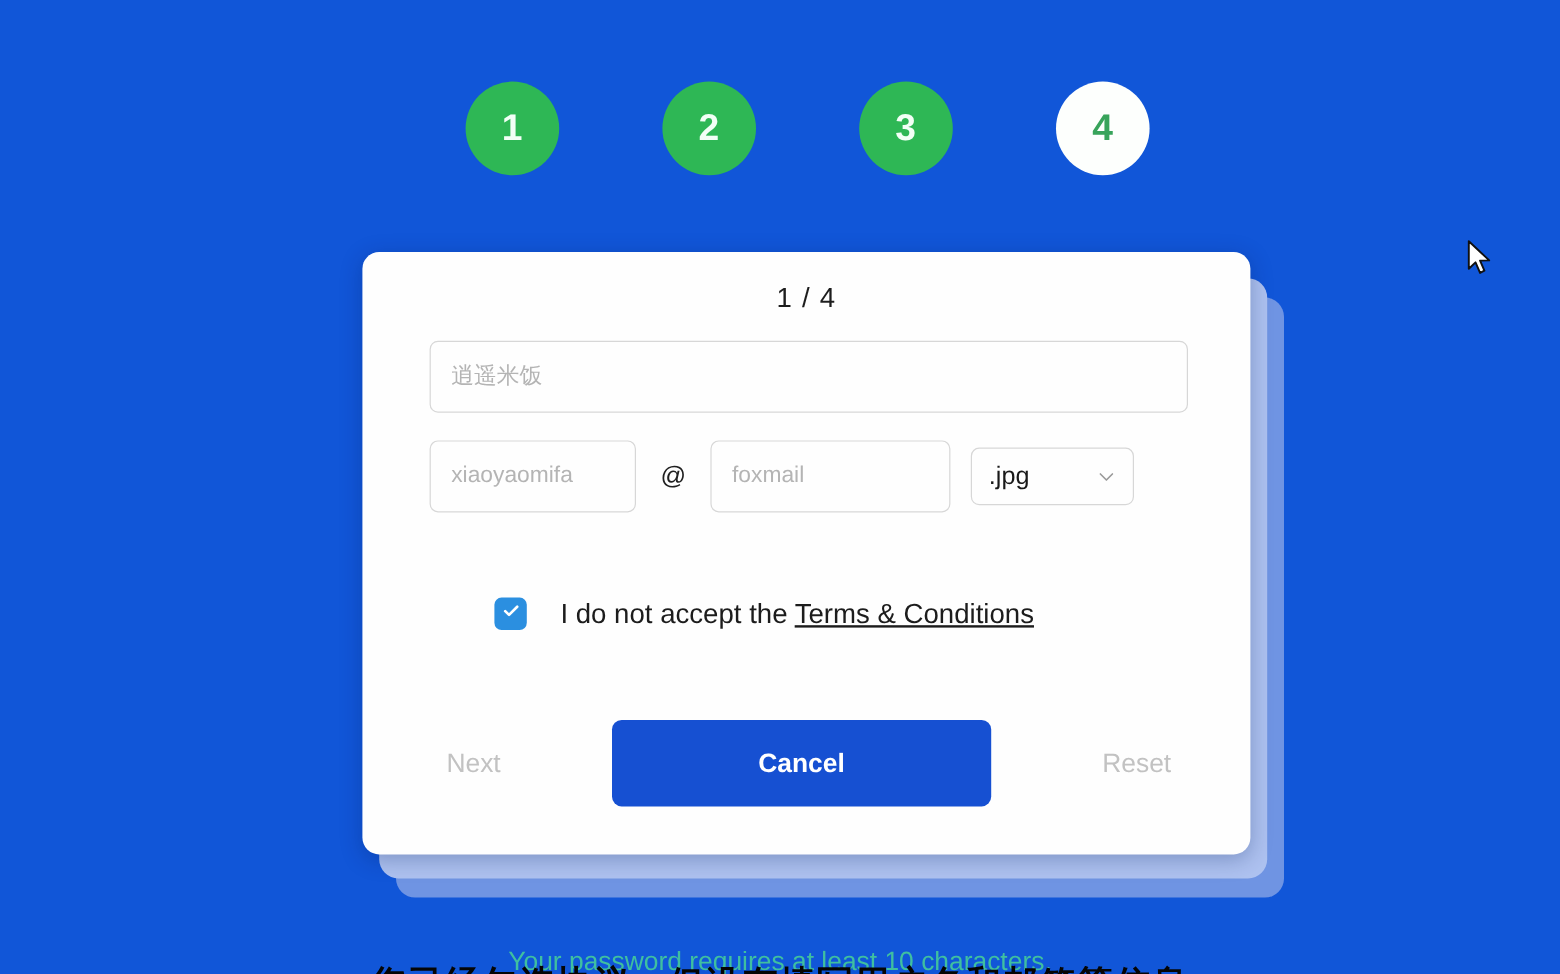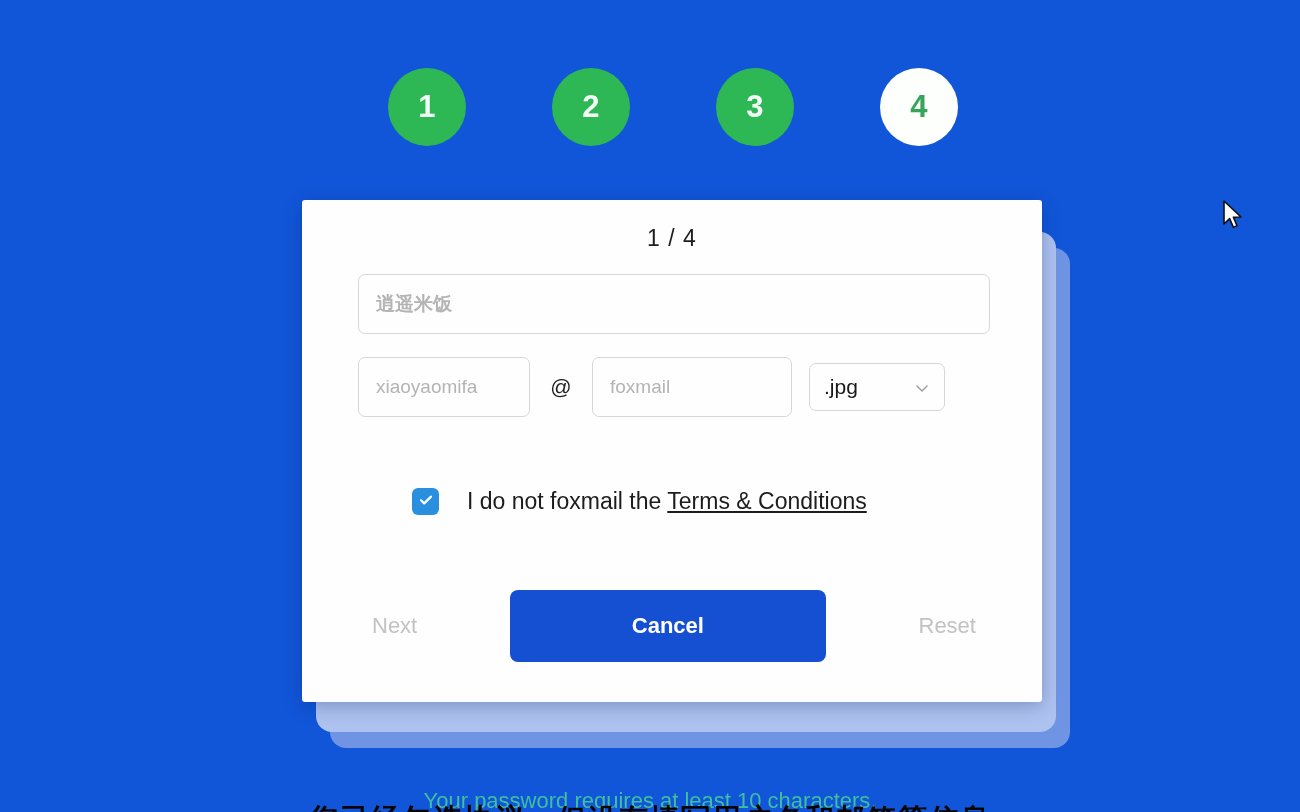--- a/index.html
+++ b/index.html
@@ -73,25 +73,25 @@
     top: 232px;
     width: 740px;
     height: 500px;
     background: #aec2f0;
   }
 
   
   #card {
     position: absolute;
     left: 302px;
-    top: 200px;
+    top: 210px;
     width: 740px;
     height: 502px;
     background: #fefefe;
-    border-radius: 3px;
+    border-radius: 14px;
     box-shadow: 0 4px 18px rgba(3, 30, 90, 0.28);
     box-sizing: border-box;
     padding: 0;
   }
 
   #card-title {
     text-align: center;
     font-size: 23px;
     color: #1d1d1d;
     margin-top: 25px;
@@ -116,21 +116,20 @@
   #name-row {
     position: absolute;
     left: 56px;
     top: 74px;
     width: 632px;
   }
   #name-input {
     width: 632px;
     height: 60px;
     padding: 0 17px;
-    font-weight: bold;
   }
 
   #email-row {
     position: absolute;
     left: 56px;
     top: 157px;
     width: 632px;
     display: flex;
     align-items: center;
   }
@@ -315,21 +314,21 @@
 
     <div id="terms-row">
       <div id="terms-checkbox">
         <span>
           <svg width="18" height="18" viewBox="0 0 18 18" fill="none">
             <path d="M4 9.3 L7.2 12.4 L14 5.6" stroke="#ffffff" stroke-width="2.2" stroke-linecap="round" stroke-linejoin="round"></path>
           </svg>
         </span>
       </div>
       <div id="terms-label">
-        <span>I do not foxmail the </span><span id="terms-link">Terms &amp; Conditions</span>
+        <span>I do not accept the </span><span id="terms-link">Terms &amp; Conditions</span>
       </div>
     </div>
 
     <div id="actions">
       <button class="btn-ghost">Next</button>
       <button id="cancel-button">Cancel</button>
       <button class="btn-ghost">Reset</button>
     </div>
 
   </div>

